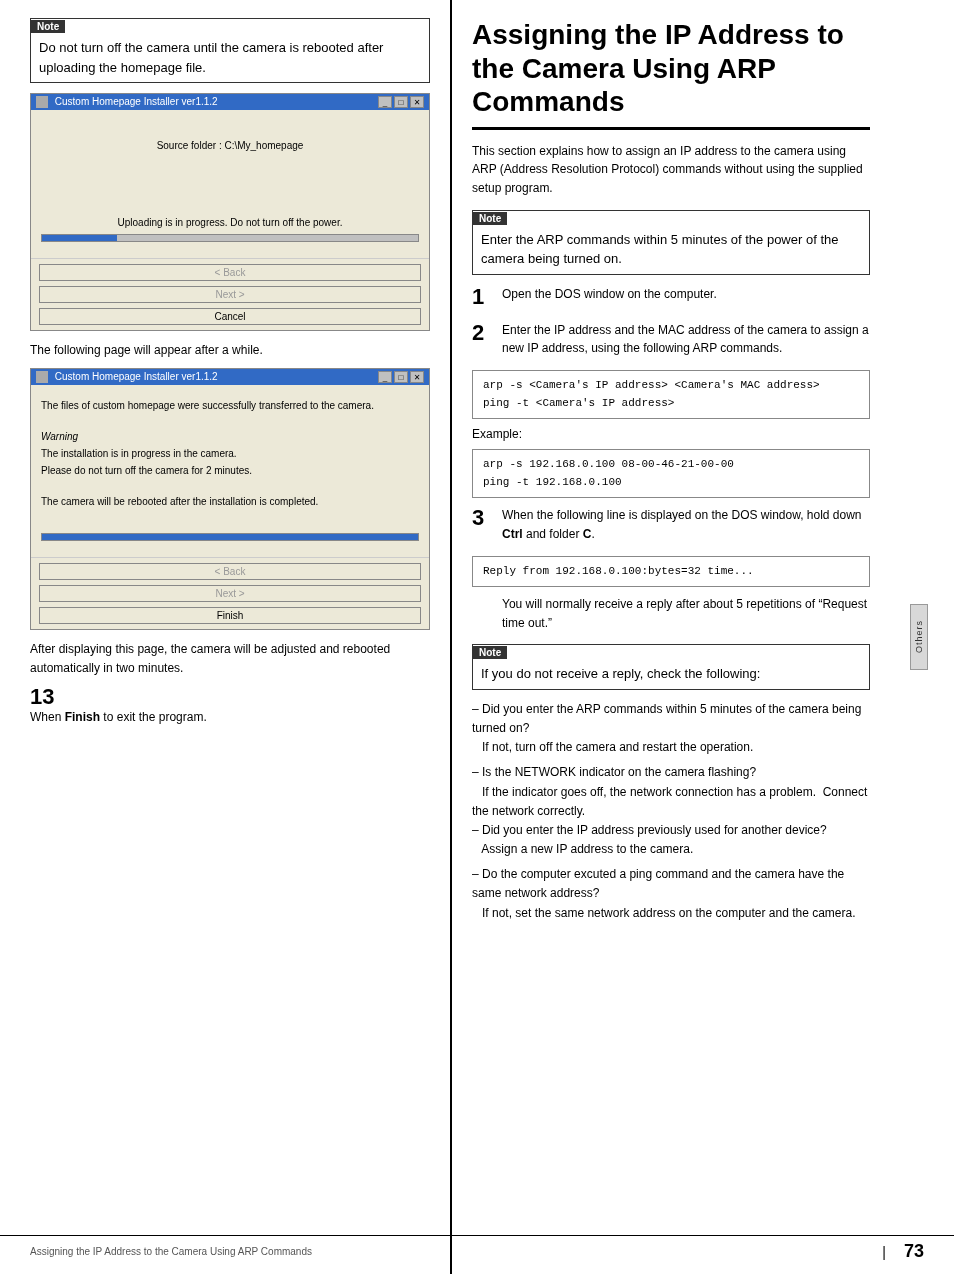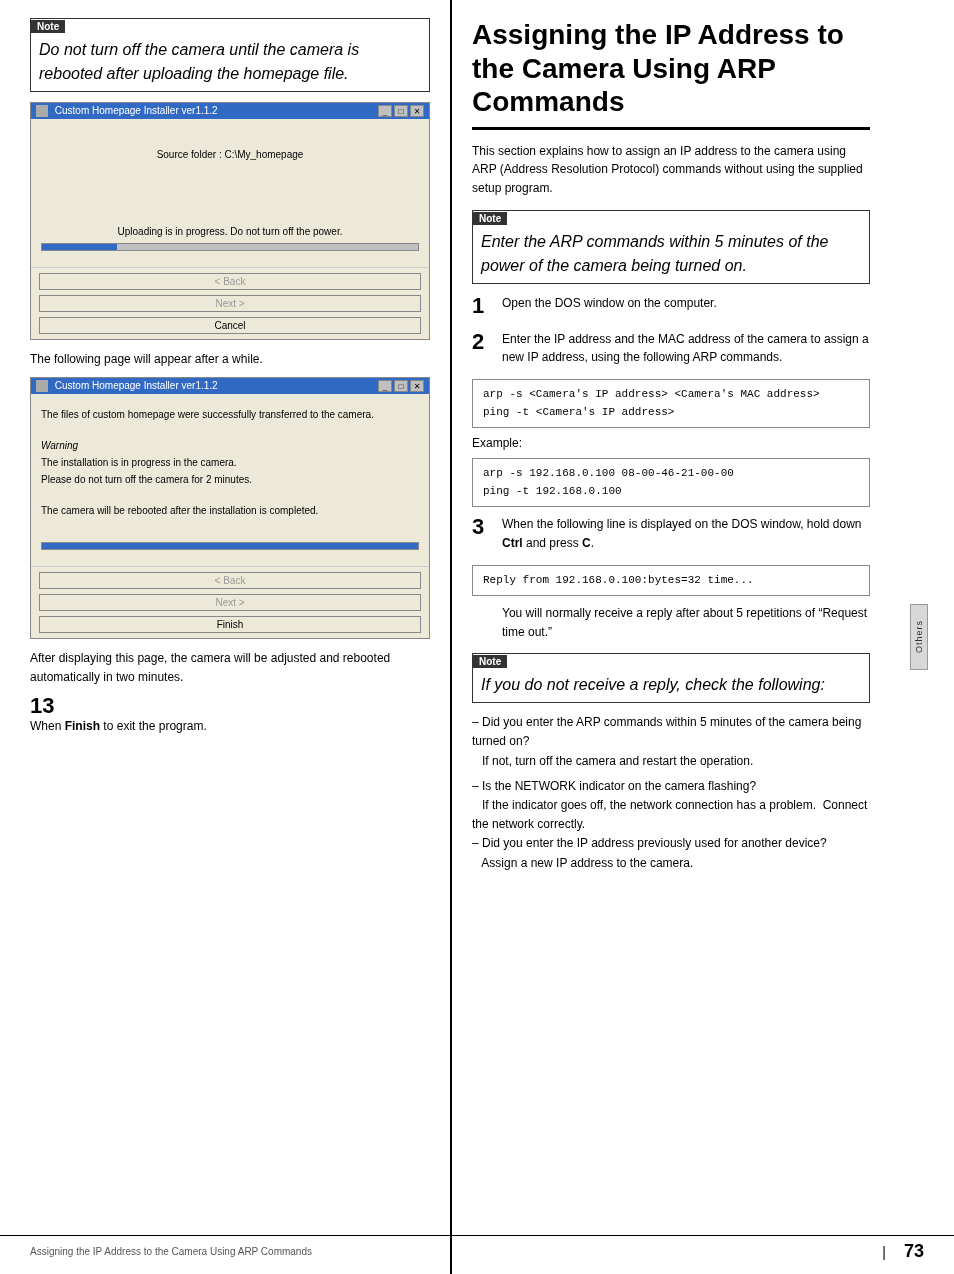--- a/index.html
+++ b/index.html
@@ -45,23 +45,22 @@
       background: #333;
       color: #fff;
       font-size: 10px;
       font-weight: bold;
       padding: 1px 6px;
       display: inline-block;
     }
 
     .note-content {
       padding: 5px 8px;
-      font-size: 16px;
+      font-size: 13px;
       line-height: 1.5;
-      font-style: italic;
     }
 
     
     .window-mock {
       border: 1px solid #888;
       margin-bottom: 10px;
       background: #f0f0f0;
     }
 
     .window-titlebar {
@@ -401,39 +400,40 @@
     <p class="example-label">Example:</p>
 
     <div class="code-box">
       <div>arp -s 192.168.0.100  08-00-46-21-00-00</div>
       <div>ping -t 192.168.0.100</div>
     </div>
 
     <div class="numbered-step">
       <span class="step-num">3</span>
       <div class="step-text">
-        <span>When the following line is displayed on the DOS window, hold down </span><strong>Ctrl</strong><span> and press </span><strong>C</strong><span>.</span>
+        <span>When the following line is displayed on the DOS window, hold down </span><strong>Ctrl</strong><span> and folder </span><strong>C</strong><span>.</span>
       </div>
     </div>
 
     <div class="code-box">
       <div>Reply from 192.168.0.100:bytes=32 time...</div>
     </div>
 
     <p class="body-text" style="margin-left:30px; margin-bottom:12px;">You will normally receive a reply after about 5 repetitions of “Request time out.”</p>
 
     <div class="note-box">
       <span class="note-label">Note</span>
       <div class="note-content">If you do not receive a reply, check the following:</div>
     </div>
 
     <div style="font-size:12px; line-height:1.6;">
       <div style="margin-bottom:6px;">– Did you enter the ARP commands within 5 minutes of the camera being turned on?<br>&nbsp;&nbsp; If not, turn off the camera and restart the operation.</div>
       <div style="">– Is the NETWORK indicator on the camera flashing?<br>&nbsp;&nbsp; If the indicator goes off, the network connection has a problem.&nbsp; Connect the network correctly.</div>
       <div style="margin-bottom:6px;">– Did you enter the IP address previously used for another device?<br>&nbsp;&nbsp; Assign a new IP address to the camera.</div>
+      <div style="margin-bottom:6px;">– Do the computer excuted a ping command and the camera have the same network address?<br>&nbsp;&nbsp; If not, set the same network address on the computer and the camera.</div>
     </div>
 
   </div>
 
   <div class="right-sidebar-area">
     <div class="right-sidebar-tab">
       <span>Others</span>
     </div>
   </div>
 

